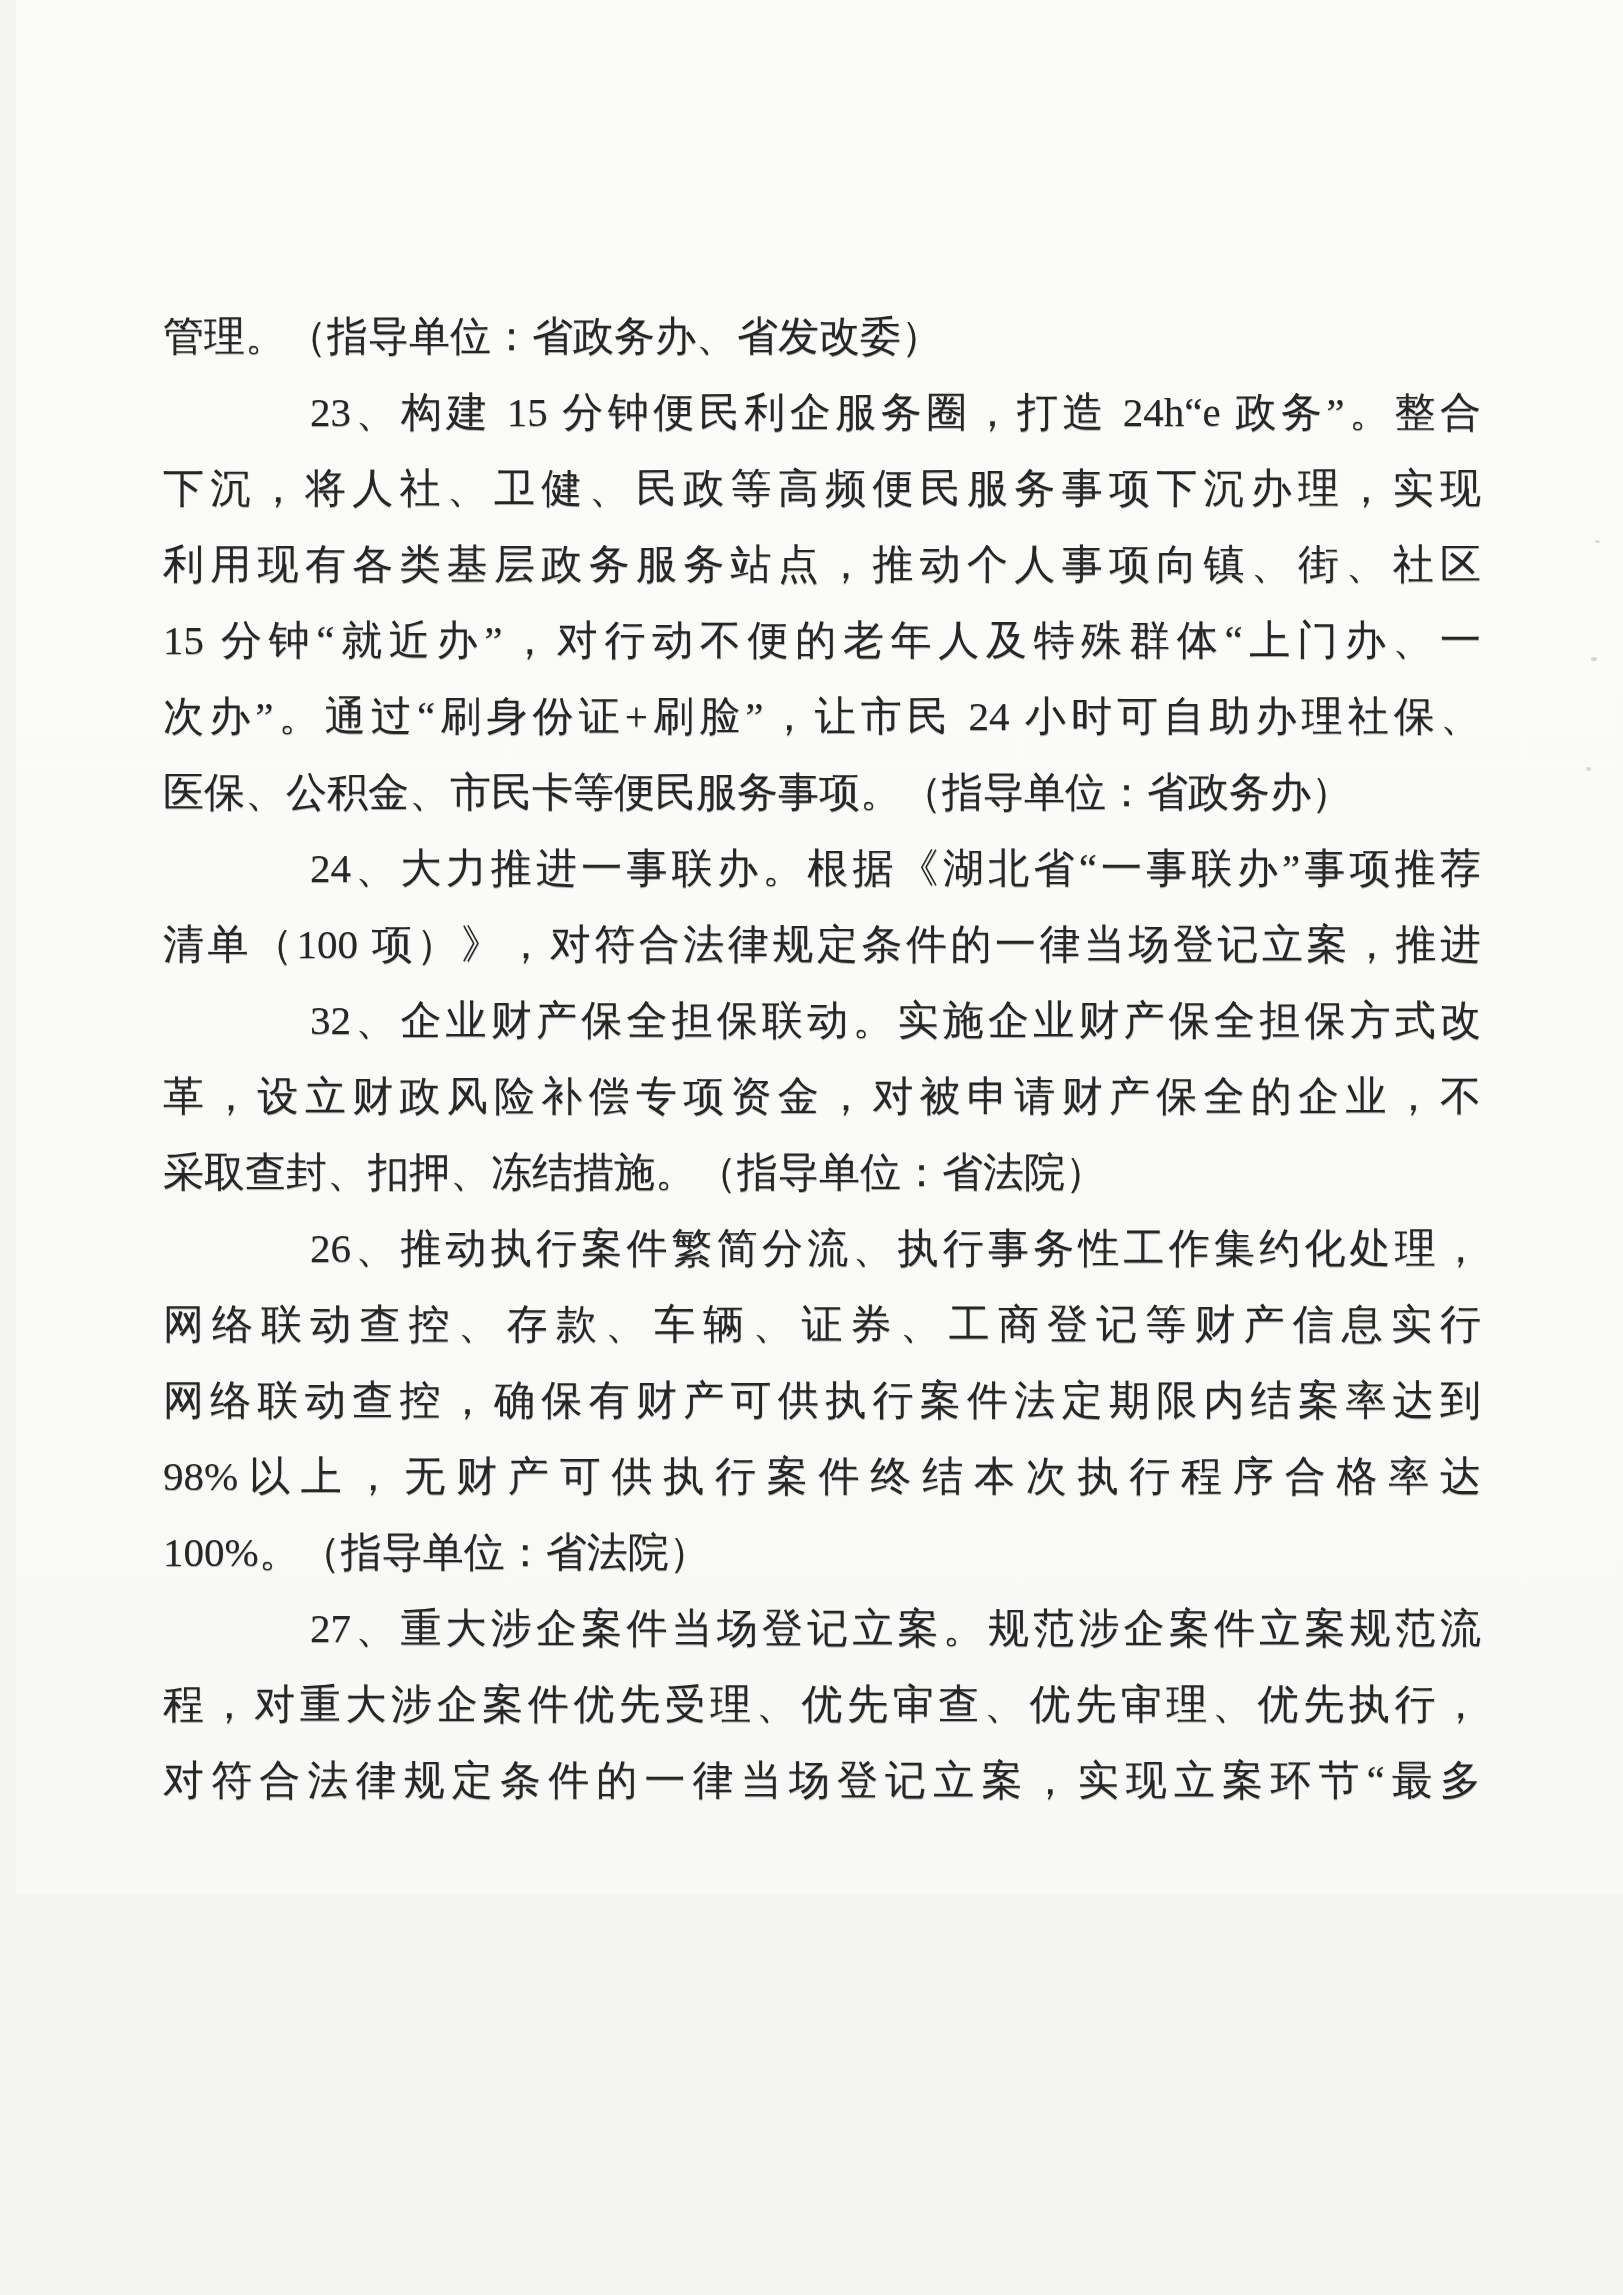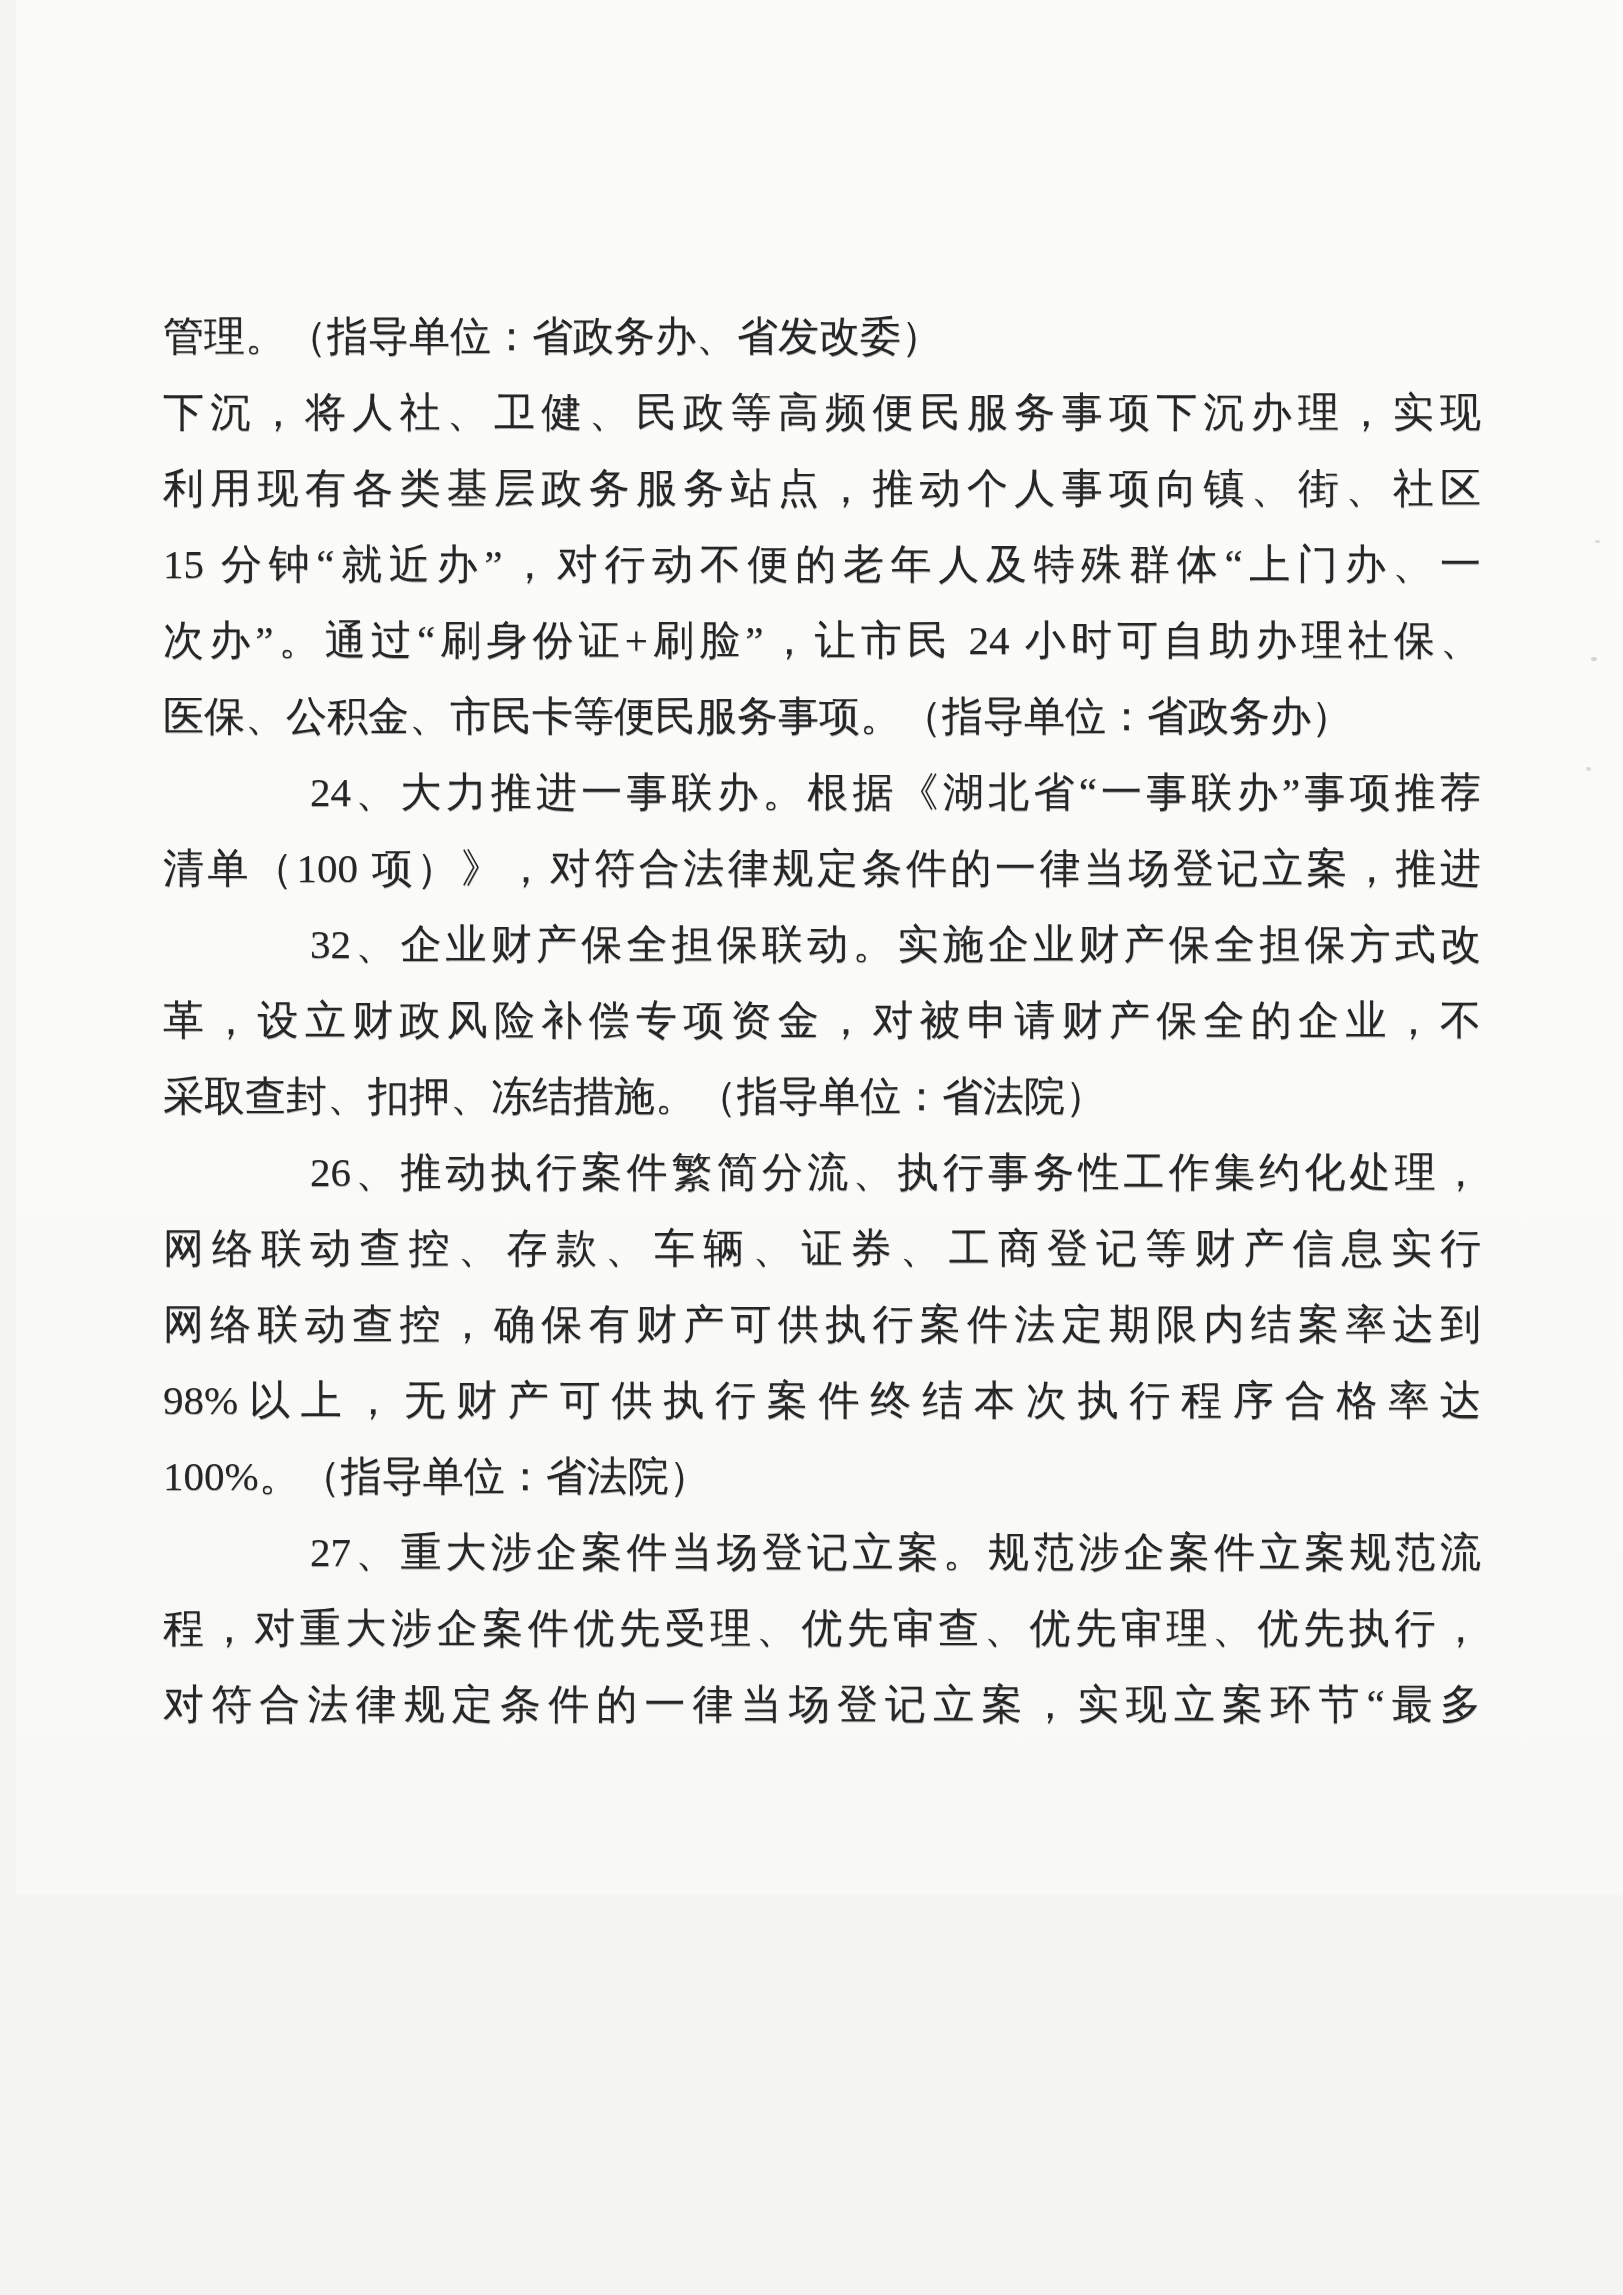--- a/index.html
+++ b/index.html
@@ -55,20 +55,21 @@
   .speck.s3{left:1570px;top:767px;width:4.8px;height:4.1px;opacity:.35;}
   .speck.s4{left:1573px;top:2015px;width:5.5px;height:4.1px;opacity:.4;}
   .speck.s5{left:1563px;top:2199px;width:6.1px;height:4.1px;opacity:.3;}
 </style>
 </head>
 <body>
 
 <div class="page">
   <div class="doc-body">
       <div class="line">管理。（指导单位：省政务办、省发改委）</div>
+      <div class="line indent j">23、构建 15 分钟便民利企服务圈，打造 24h“e 政务”。整合</div>
       <div class="line j">下沉，将人社、卫健、民政等高频便民服务事项下沉办理，实现</div>
       <div class="line j">利用现有各类基层政务服务站点，推动个人事项向镇、街、社区</div>
       <div class="line j">15 分钟“就近办”，对行动不便的老年人及特殊群体“上门办、一</div>
       <div class="line j">次办”。通过“刷身份证+刷脸”，让市民 24 小时可自助办理社保、</div>
       <div class="line">医保、公积金、市民卡等便民服务事项。（指导单位：省政务办）</div>
       <div class="line indent j">24、大力推进一事联办。根据《湖北省“一事联办”事项推荐</div>
       <div class="line j">清单（100 项）》，对符合法律规定条件的一律当场登记立案，推进</div>
       <div class="line indent j">32、企业财产保全担保联动。实施企业财产保全担保方式改</div>
       <div class="line j">革，设立财政风险补偿专项资金，对被申请财产保全的企业，不</div>
       <div class="line">采取查封、扣押、冻结措施。（指导单位：省法院）</div>

